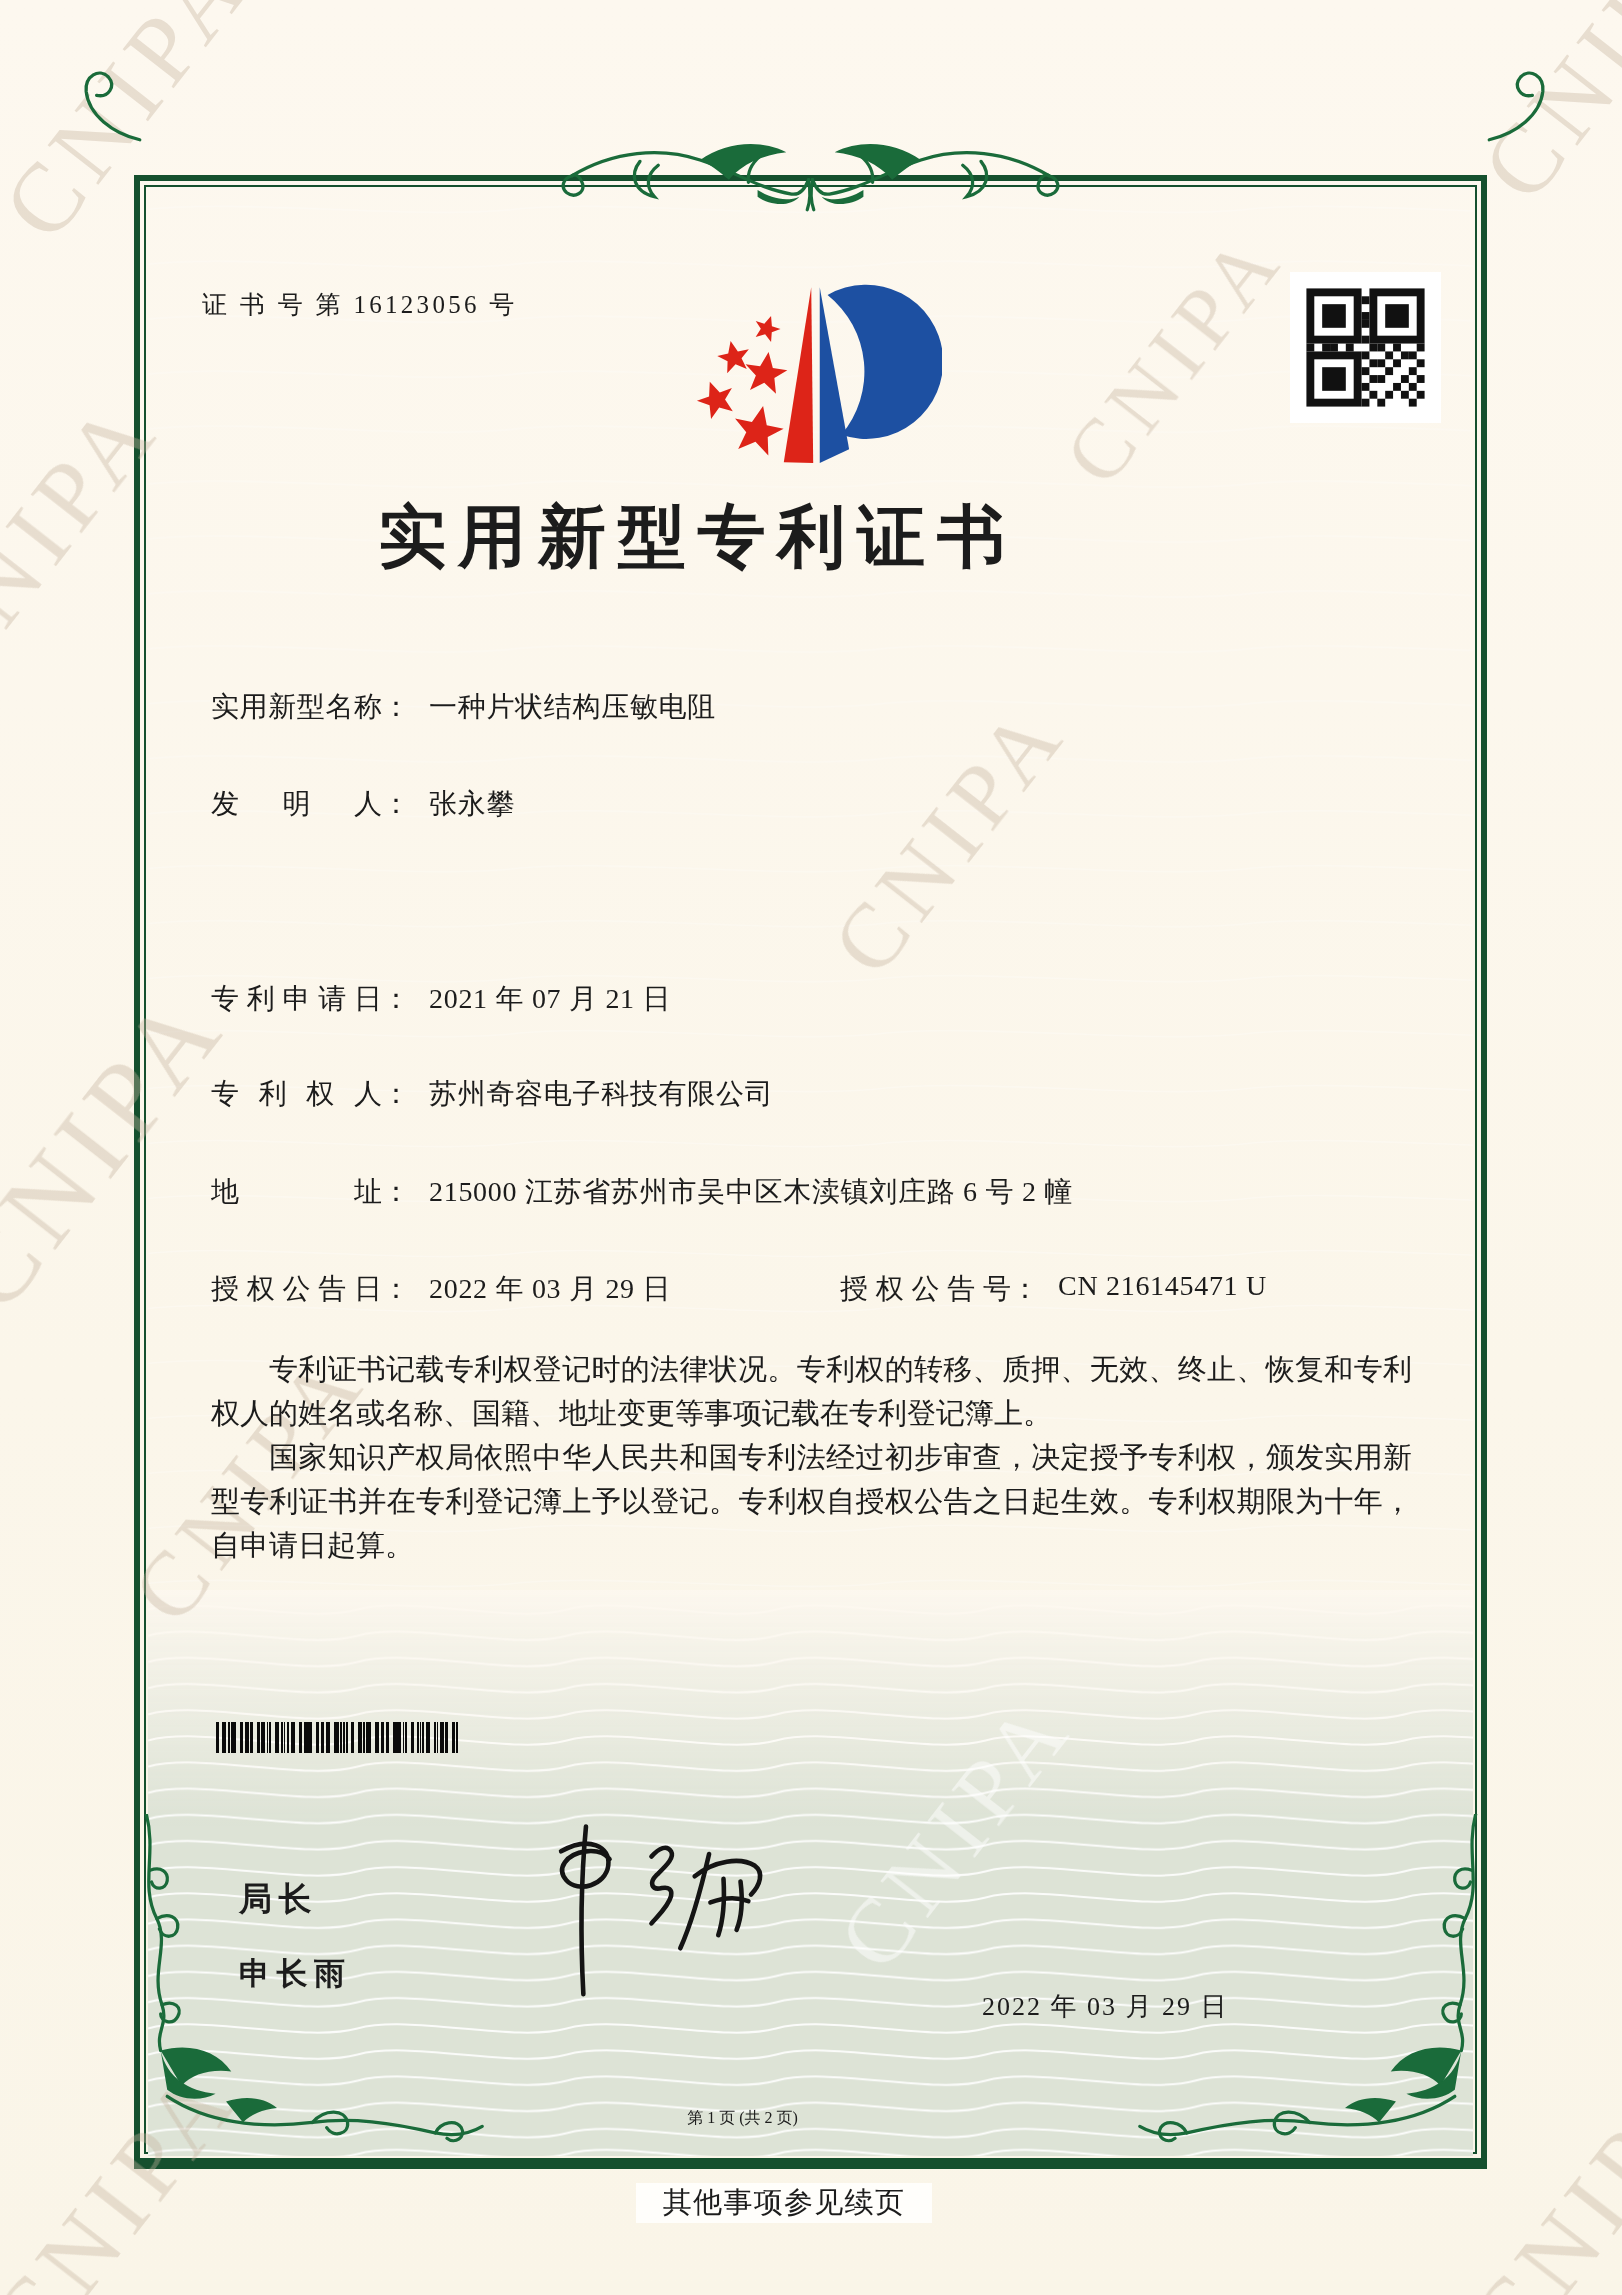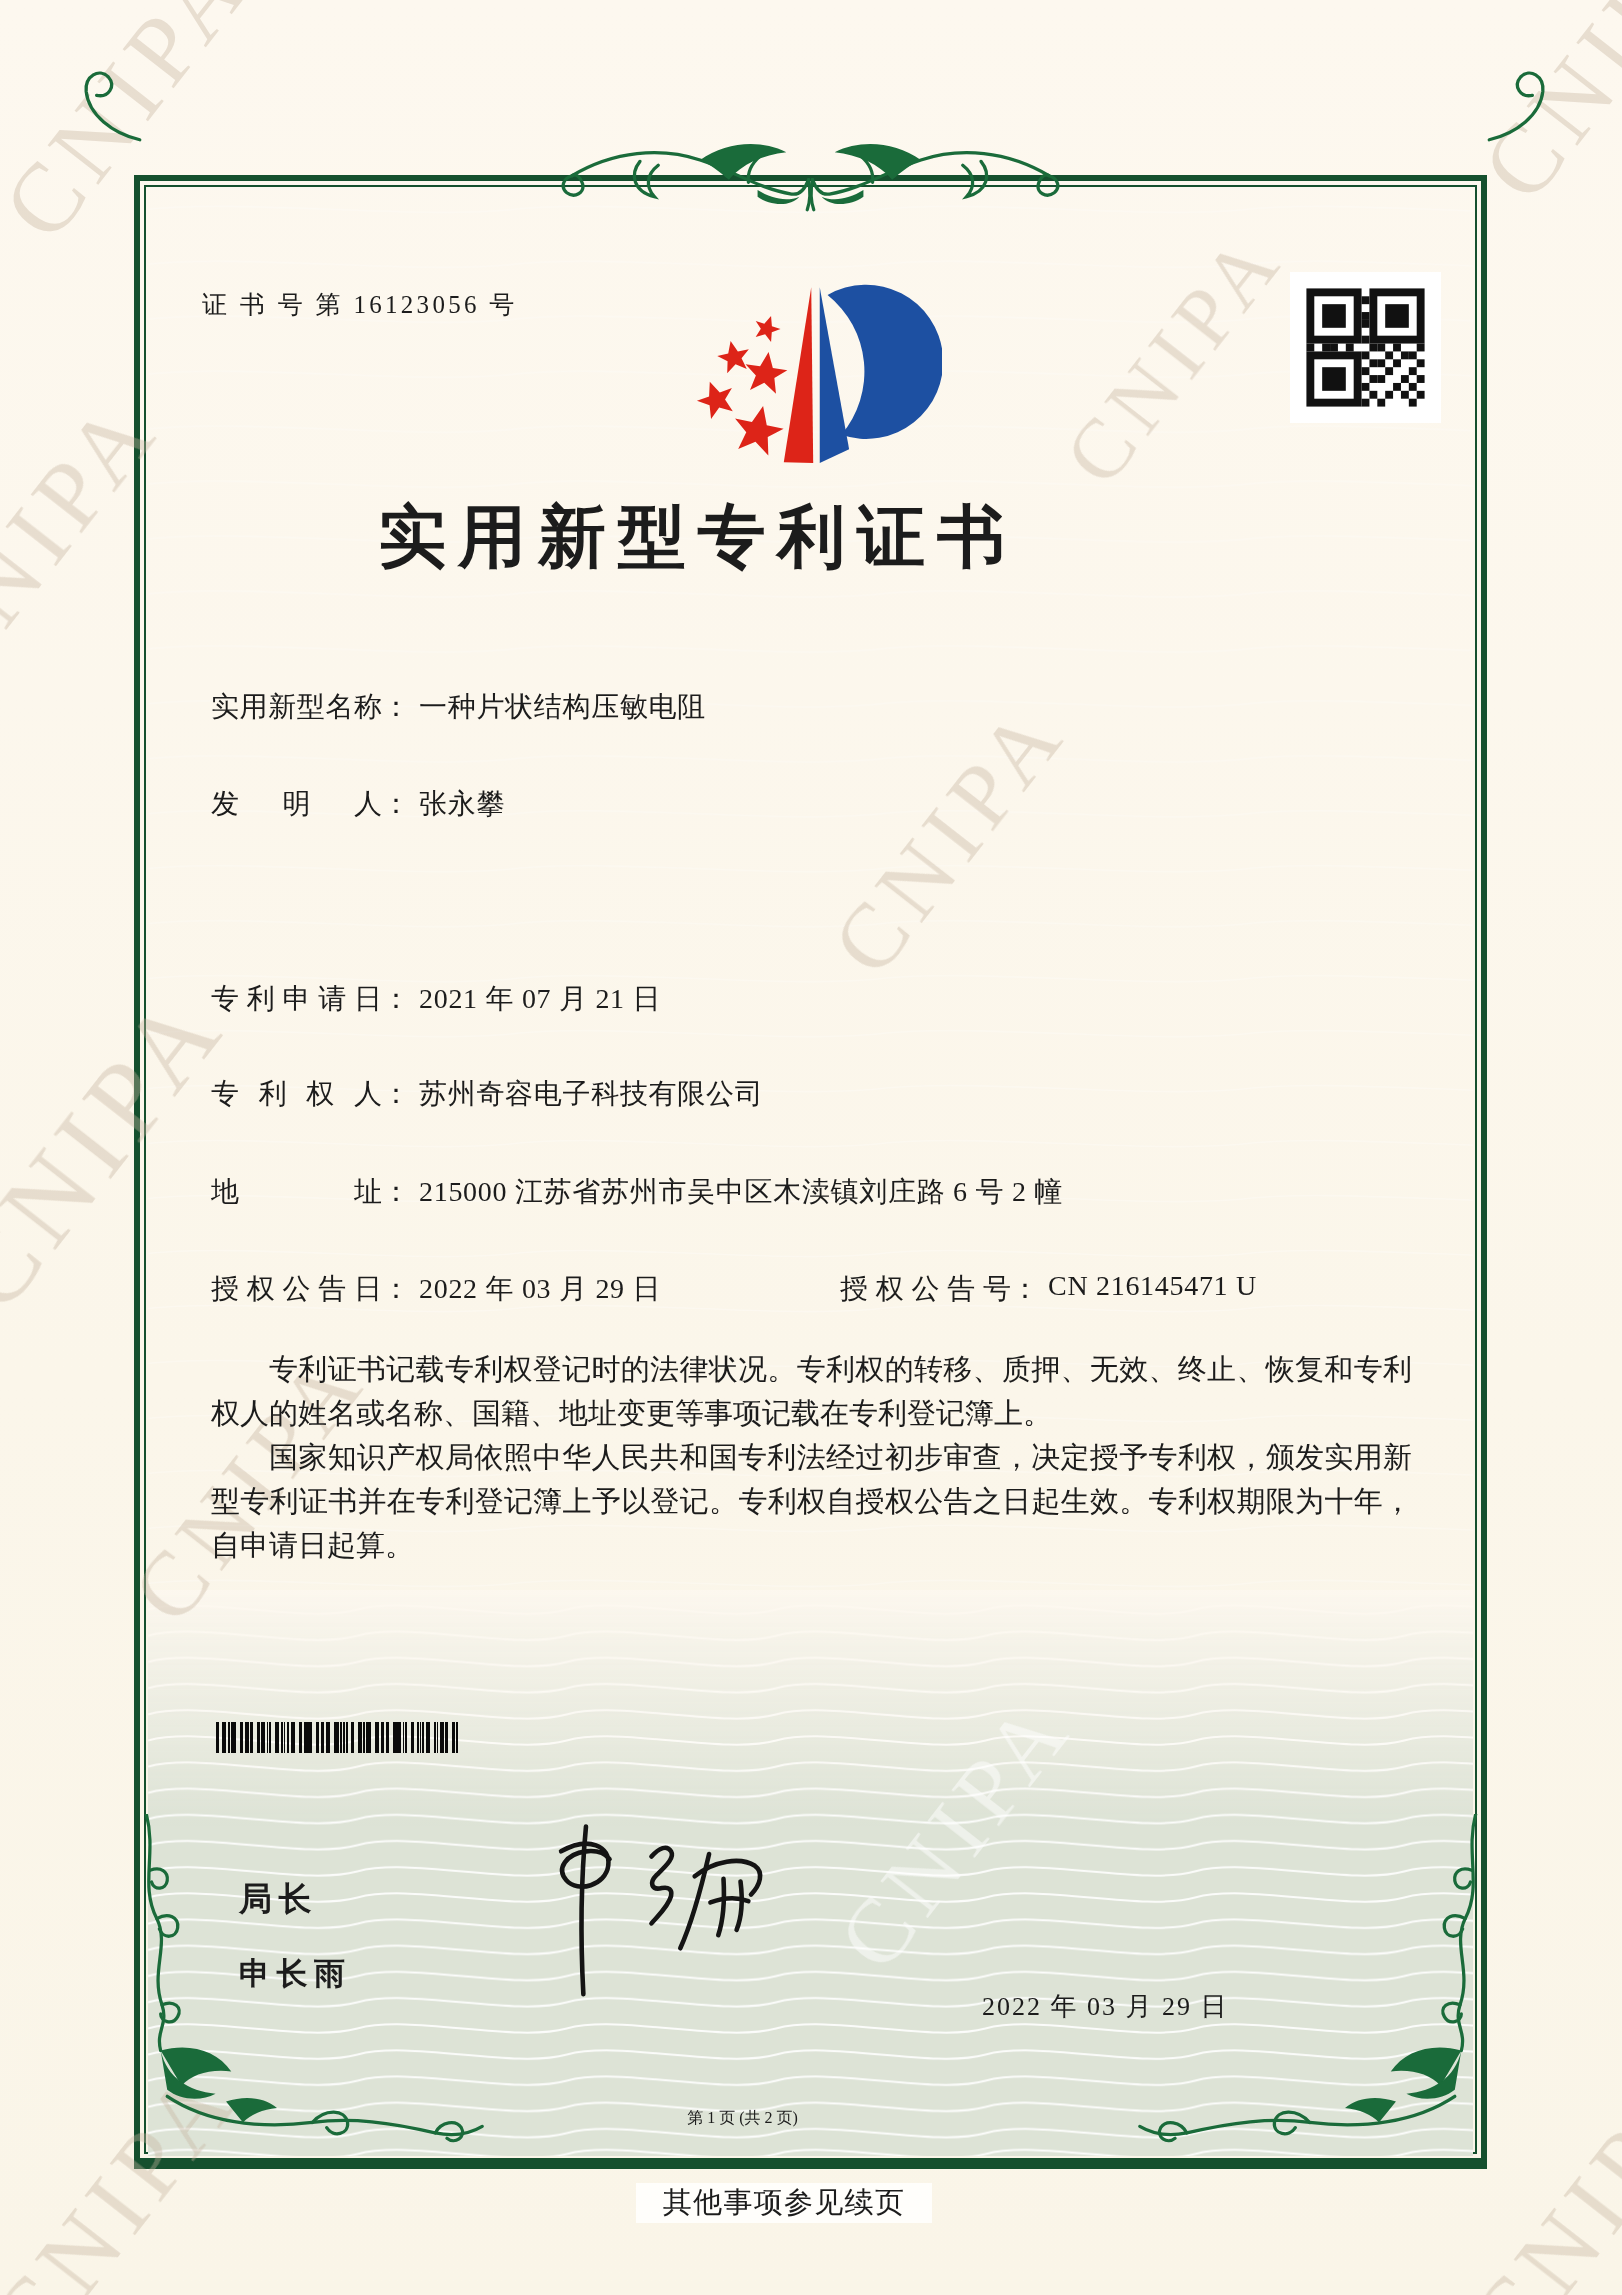--- a/index.html
+++ b/index.html
@@ -28,21 +28,21 @@
   .logo{position:absolute; left:687px; top:278px; z-index:5;}
   .qr{position:absolute; left:1290px; top:272px; z-index:5;}
   .title{
     position:absolute; left:134px; width:1127px; top:492px; text-align:center;
     font-size:68px; font-weight:700; letter-spacing:11.8px; z-index:5;
   }
   
   .row{position:absolute; left:211px; height:41px; font-size:28px; z-index:5; white-space:nowrap;}
   .flabel{display:inline-block; width:171px; text-align:justify; text-align-last:justify; vertical-align:top;}
   .colon{display:inline-block; vertical-align:top;}
-  .fvalue{display:inline-block; margin-left:9px; vertical-align:top; letter-spacing:0.7px;}
+  .fvalue{display:inline-block; margin-left:19px; vertical-align:top; letter-spacing:0.7px;}
   .row2{position:absolute; left:629px; top:0;}
   
   .body-text{
     position:absolute; left:211px; top:1347px; width:1201px; z-index:5;
     font-size:29px; line-height:44px; text-align:justify;
   }
   .body-text p{margin:0; text-indent:2em;}
   
   .wavezone{position:absolute; left:148px; top:1590px; z-index:1;}
   .wavefade{

